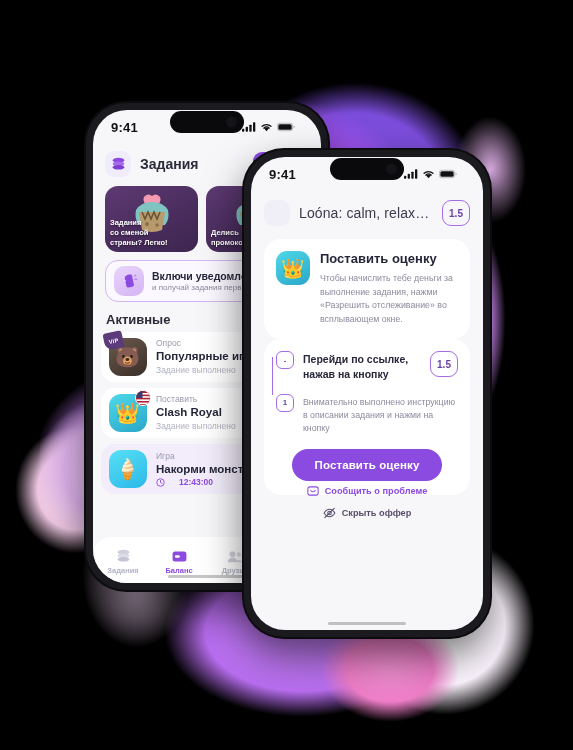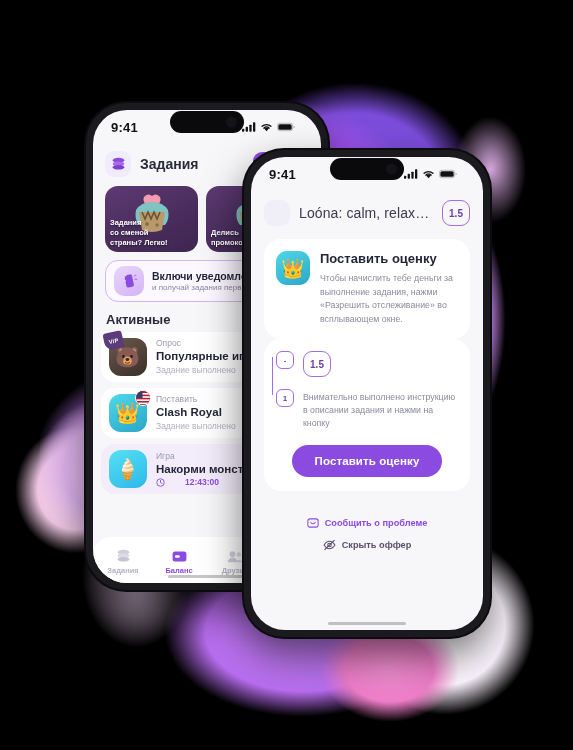--- a/index.html
+++ b/index.html
@@ -90,21 +90,21 @@
   .task-ico .art{position:absolute;inset:0;border-radius:12px;overflow:hidden;display:flex;align-items:center;justify-content:center;font-size:20px;}
   .vipbadge{position:absolute;left:-5px;top:-6px;width:19px;height:17px;background:#5b3b7a;
             border-radius:3px 3px 0 8px;transform:rotate(-12deg);display:flex;align-items:center;justify-content:center;
             font-size:5.5px;font-weight:800;color:#fff;letter-spacing:.3px;}
   .flagbadge{position:absolute;right:-4px;top:-4px;width:14px;height:14px;border-radius:50%;overflow:hidden;
              border:1.2px solid #fff;background:#b22234;}
   .task-txt{min-width:0;}
   .task-cat{font-size:8.5px;color:#9a9aae;line-height:1.3;}
   .task-name{font-size:11.5px;font-weight:700;color:#26263a;line-height:1.35;white-space:nowrap;}
   .task-status{font-size:8.5px;color:#b1b1c4;line-height:1.3;}
-  .task-timer{font-size:8.5px;font-weight:700;color:#8b4ae0;display:flex;align-items:center;gap:20px;margin-top:0;}
+  .task-timer{font-size:8.5px;font-weight:700;color:#8b4ae0;display:flex;align-items:center;gap:14px;margin-top:0;}
 
   .scrollbar{position:absolute;right:3px;top:212px;width:2.5px;height:120px;border-radius:2px;background:#d9d9e4;}
 
   .tabbar{position:absolute;left:0;right:0;bottom:0;height:46px;background:#fff;border-radius:22px 22px 34px 34px;
           display:flex;align-items:center;padding:4px 2px 0;box-sizing:border-box;}
   .tab{flex:1;display:flex;flex-direction:column;align-items:center;gap:3px;}
   .tab-lbl{font-size:7.5px;color:#b3b3c4;font-weight:600;}
   .tab.active .tab-lbl{color:#8b4ae0;}
   .homebar{position:absolute;bottom:5px;left:50%;transform:translateX(-50%);width:78px;height:3.5px;border-radius:3px;background:#1a1a1f;opacity:.25;}
 
@@ -128,21 +128,21 @@
   .step{display:flex;gap:9px;position:relative;}
   .step-rail{position:absolute;left:7.5px;top:18px;width:1.4px;height:38px;background:#a66ce8;}
   .bullet{width:16px;height:16px;border:1.3px solid #a66ce8;border-radius:6px;display:flex;align-items:center;
           justify-content:center;font-size:8px;font-weight:700;color:#6b3fa8;flex:none;background:#fff;z-index:1;}
   .step1-txt{font-size:10.5px;font-weight:700;color:#26263a;line-height:1.42;flex:1;padding-top:1px;}
   .step2-txt{font-size:8.8px;color:#8b8b9e;line-height:1.5;flex:1;padding-top:2px;}
   .step2{margin-top:12px;}
   .cta{margin:14px auto 0;display:block;width:150px;height:32px;background:#8b4ae0;border:none;border-radius:16px;
        color:#fff;font-size:11.5px;font-weight:700;font-family:inherit;cursor:pointer;letter-spacing:.1px;}
 
-  .linkrow{position:absolute;left:0;right:0;display:flex;align-items:center;justify-content:center;gap:6px;margin-top:32px;}
+  .linkrow{position:absolute;left:0;right:0;display:flex;align-items:center;justify-content:center;gap:6px;}
   #link-report{top:328px;}
   #link-hide{top:350px;}
   .linkrow span{font-size:9.2px;font-weight:600;color:#8b4ae0;}
   #link-hide span{color:#5a4e6b;}
   #link-hide svg path, #link-hide svg line, #link-hide svg circle{stroke:#5a4e6b;}
 </style>
 </head>
 <body>
 
 <div id="stage">
@@ -381,20 +381,21 @@
         <div>
           <div class="rate-title">Поставить оценку</div>
           <div class="rate-desc">Чтобы начислить тебе деньги за выполнение задания, нажми «Разрешить отслеживание» во всплывающем окне.</div>
         </div>
       </div>
 
       <div class="card" id="card-steps">
         <div class="step-rail"></div>
         <div class="step">
           <div class="bullet">-</div>
+          <div class="step1-txt">Перейди по ссылке, нажав на кнопку</div>
           <div class="pricepill">
             <span>1.5</span>
           </div>
         </div>
         <div class="step step2">
           <div class="bullet">1</div>
           <div class="step2-txt">Внимательно выполнено инструкцию в описании задания и нажми на кнопку</div>
         </div>
         <button class="cta">Поставить оценку</button>
       </div>

